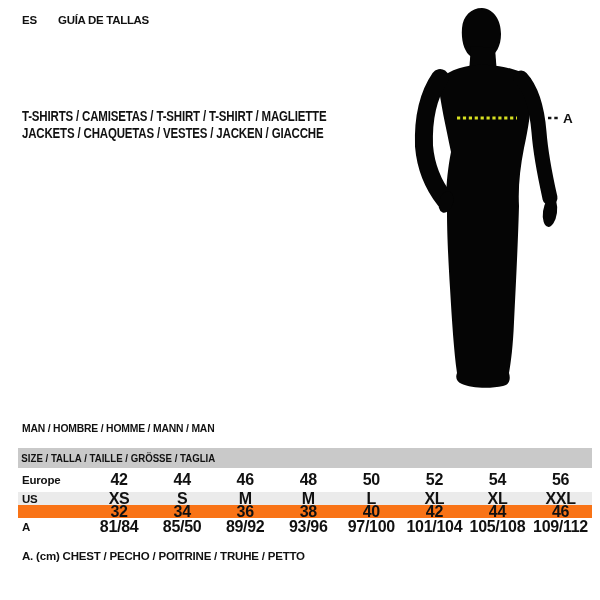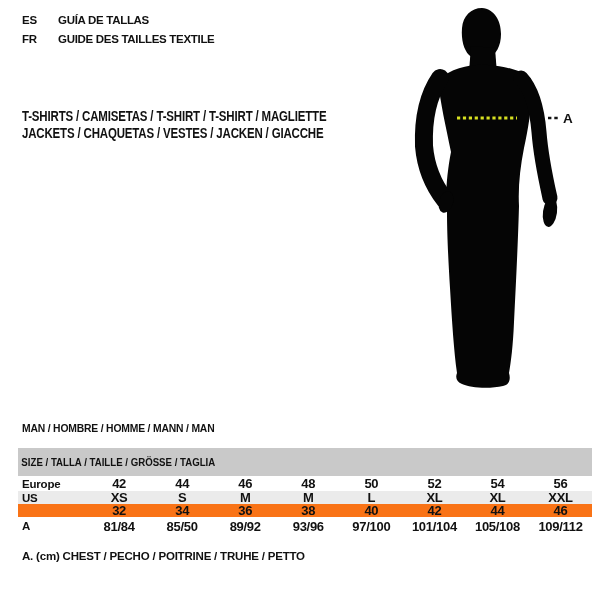--- a/index.html
+++ b/index.html
@@ -12,46 +12,42 @@
   .lang-row{display:flex;align-items:center;height:19.3px;}
   .lang-code{width:36px;font-weight:bold;font-size:11.5px;letter-spacing:-0.2px;}
   .lang-title{font-weight:bold;font-size:11.5px;letter-spacing:-0.3px;white-space:nowrap;}
   .categories{position:absolute;left:22px;top:108px;transform:scaleX(0.82);transform-origin:0 0;}
   .cat-line{font-size:14px;font-weight:bold;line-height:17px;letter-spacing:-0.2px;white-space:nowrap;}
   .figure{position:absolute;left:405px;top:5px;width:170px;height:390px;}
   .figure text{font:bold 13.5px "Liberation Sans", sans-serif;fill:#111111;}
   .section-title{position:absolute;left:22px;top:422px;font-size:11.5px;font-weight:bold;
     transform:scaleX(0.9);transform-origin:0 0;white-space:nowrap;letter-spacing:-0.2px;}
   .size-table{position:absolute;left:18px;top:448px;width:574px;font-weight:bold;}
-  .t-header{height:28px;background:#c9c9c9;display:flex;align-items:center;}
+  .t-header{height:20px;background:#c9c9c9;display:flex;align-items:center;}
   .t-header .cond{font-size:11.5px;padding-left:4px;transform:scaleX(0.84);transform-origin:0 0;white-space:nowrap;}
   .t-row{display:flex;align-items:center;}
   .t-row.stripe{background:#ebebeb;}
-  .row-0{height:15px;}
+  .row-0{height:24px;}
   .row-1{height:13px;}
   .row-2{height:13px;}
   .row-3{height:18px;}
   .t-label{width:66px;padding-left:4px;font-size:11.5px;letter-spacing:-0.2px;}
-  .t-cell{width:63.5px;text-align:center;font-size:13px;letter-spacing:-0.3px;}
+  .t-cell{width:63.5px;text-align:center;font-size:16px;letter-spacing:-0.3px;}
   .footnote{position:absolute;left:22px;top:550px;font-size:11.5px;font-weight:bold;
     letter-spacing:-0.2px;white-space:nowrap;}
 </style>
 </head>
 <body>
 
 <div>
 
   <section class="lang-list">
     <div class="lang-row">
       <span class="lang-code">ES</span>
       <span class="lang-title">GUÍA DE TALLAS</span>
-    </div>
-    <div class="lang-row">
-      <span class="lang-code">FR</span>
-      <span class="lang-title">GUIDE DES TAILLES TEXTILE</span>
     </div>
   </section>
 
   <section class="categories">
     <div class="cat-line">T-SHIRTS / CAMISETAS / T-SHIRT / T-SHIRT / MAGLIETTE</div>
     <div class="cat-line">JACKETS / CHAQUETAS / VESTES / JACKEN / GIACCHE</div>
   </section>
 
   <svg class="figure" viewBox="405 5 170 390" width="170" height="390" xmlns="http://www.w3.org/2000/svg">
     <path d="M482 8 C471 8 463 16 462 28 C461 40 464 50 469 55 C474 60 482 61 488 58 C496 55 501 46 501 34 C501 20 494 9 482 8 Z" fill="#050505"></path>

